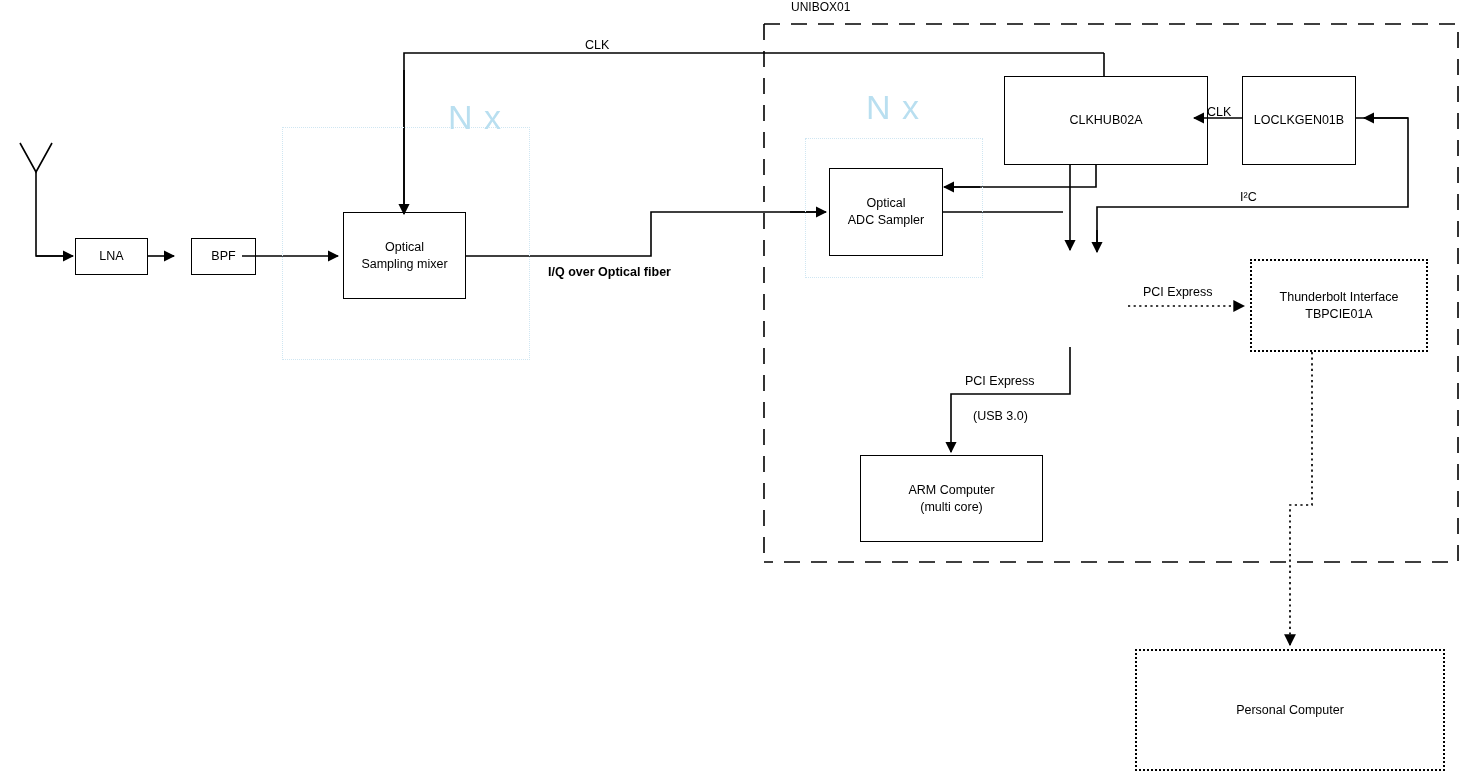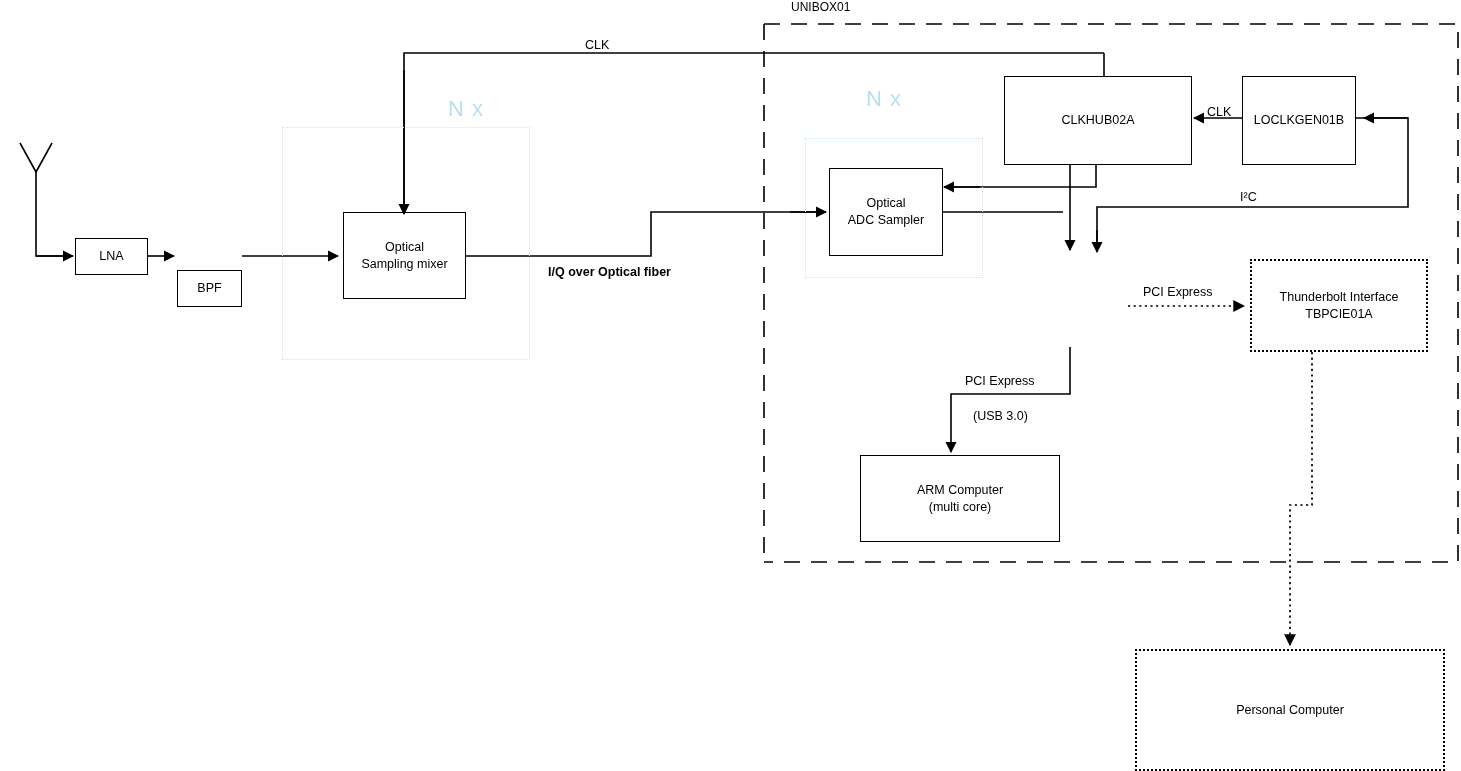--- a/index.html
+++ b/index.html
@@ -49,21 +49,21 @@
     background: transparent;
   }
   .lbl {
     position: absolute;
     font-size: 12.5px;
     line-height: 1.3;
     white-space: nowrap;
     color: #000000;
   }
   .lbl.nx {
-    font-size: 22px;
+    font-size: 34px;
     color: #b9dff0;
     letter-spacing: 1px;
   }
   .unibox-label {
     position: absolute;
     font-size: 12px;
     color: #000000;
     white-space: nowrap;
   }
   .multiline {
@@ -138,50 +138,50 @@
 
   <div class="lbl nx" style="left:448px; top:95px;">N x</div>
   <div class="lbl nx" style="left:866px; top:85px;">N x</div>
 
   <div class="unibox-label" style="left:791px; top:0px;">UNIBOX01</div>
 
   <div class="box" style="left:75px; top:238px; width:73px; height:37px;">
     <span>LNA</span>
   </div>
 
-  <div class="box" style="left:177px; top:238px; width:65px; height:37px;margin-top:32px;">
+  <div class="box" style="left:191px; top:238px; width:65px; height:37px;">
     <span>BPF</span>
   </div>
 
   <div class="box" style="left:343px; top:212px; width:123px; height:87px; flex-direction:column;">
     <span class="multiline">Optical</span>
     <span class="multiline">Sampling mixer</span>
   </div>
 
   <div class="box" style="left:829px; top:168px; width:114px; height:88px; flex-direction:column;">
     <span class="multiline">Optical</span>
     <span class="multiline">ADC Sampler</span>
   </div>
 
-  <div class="box" style="left:1004px; top:76px; width:188px; height:89px;">
+  <div class="box" style="left:1004px; top:76px; width:204px; height:89px;">
     <span>CLKHUB02A</span>
   </div>
 
   <div class="box" style="left:1242px; top:76px; width:114px; height:89px; ">
     <span class="multiline">LO</span>
     <span class="multiline">CLKGEN01B</span>
   </div>
 
 
   <div class="box dotted" style="left:1250px; top:259px; width:178px; height:93px; flex-direction:column;text-align:center;">
     <span class="multiline">Thunderbolt Interface</span>
     <span class="multiline">TBPCIE01A</span>
   </div>
 
-  <div class="box" style="left:860px; top:455px; width:200px; height:87px; flex-direction:column;">
+  <div class="box" style="left:860px; top:455px; width:183px; height:87px; flex-direction:column;">
     <span class="multiline">ARM Computer</span>
     <span class="multiline">(multi core)</span>
   </div>
 
   <div class="box dotted" style="left:1135px; top:649px; width:310px; height:122px;">
     <span>Personal Computer</span>
   </div>
 
   <div class="lbl" style="left:585px; top:37px;">CLK</div>
   <div class="lbl" style="left:1207px; top:104px;">CLK</div>

